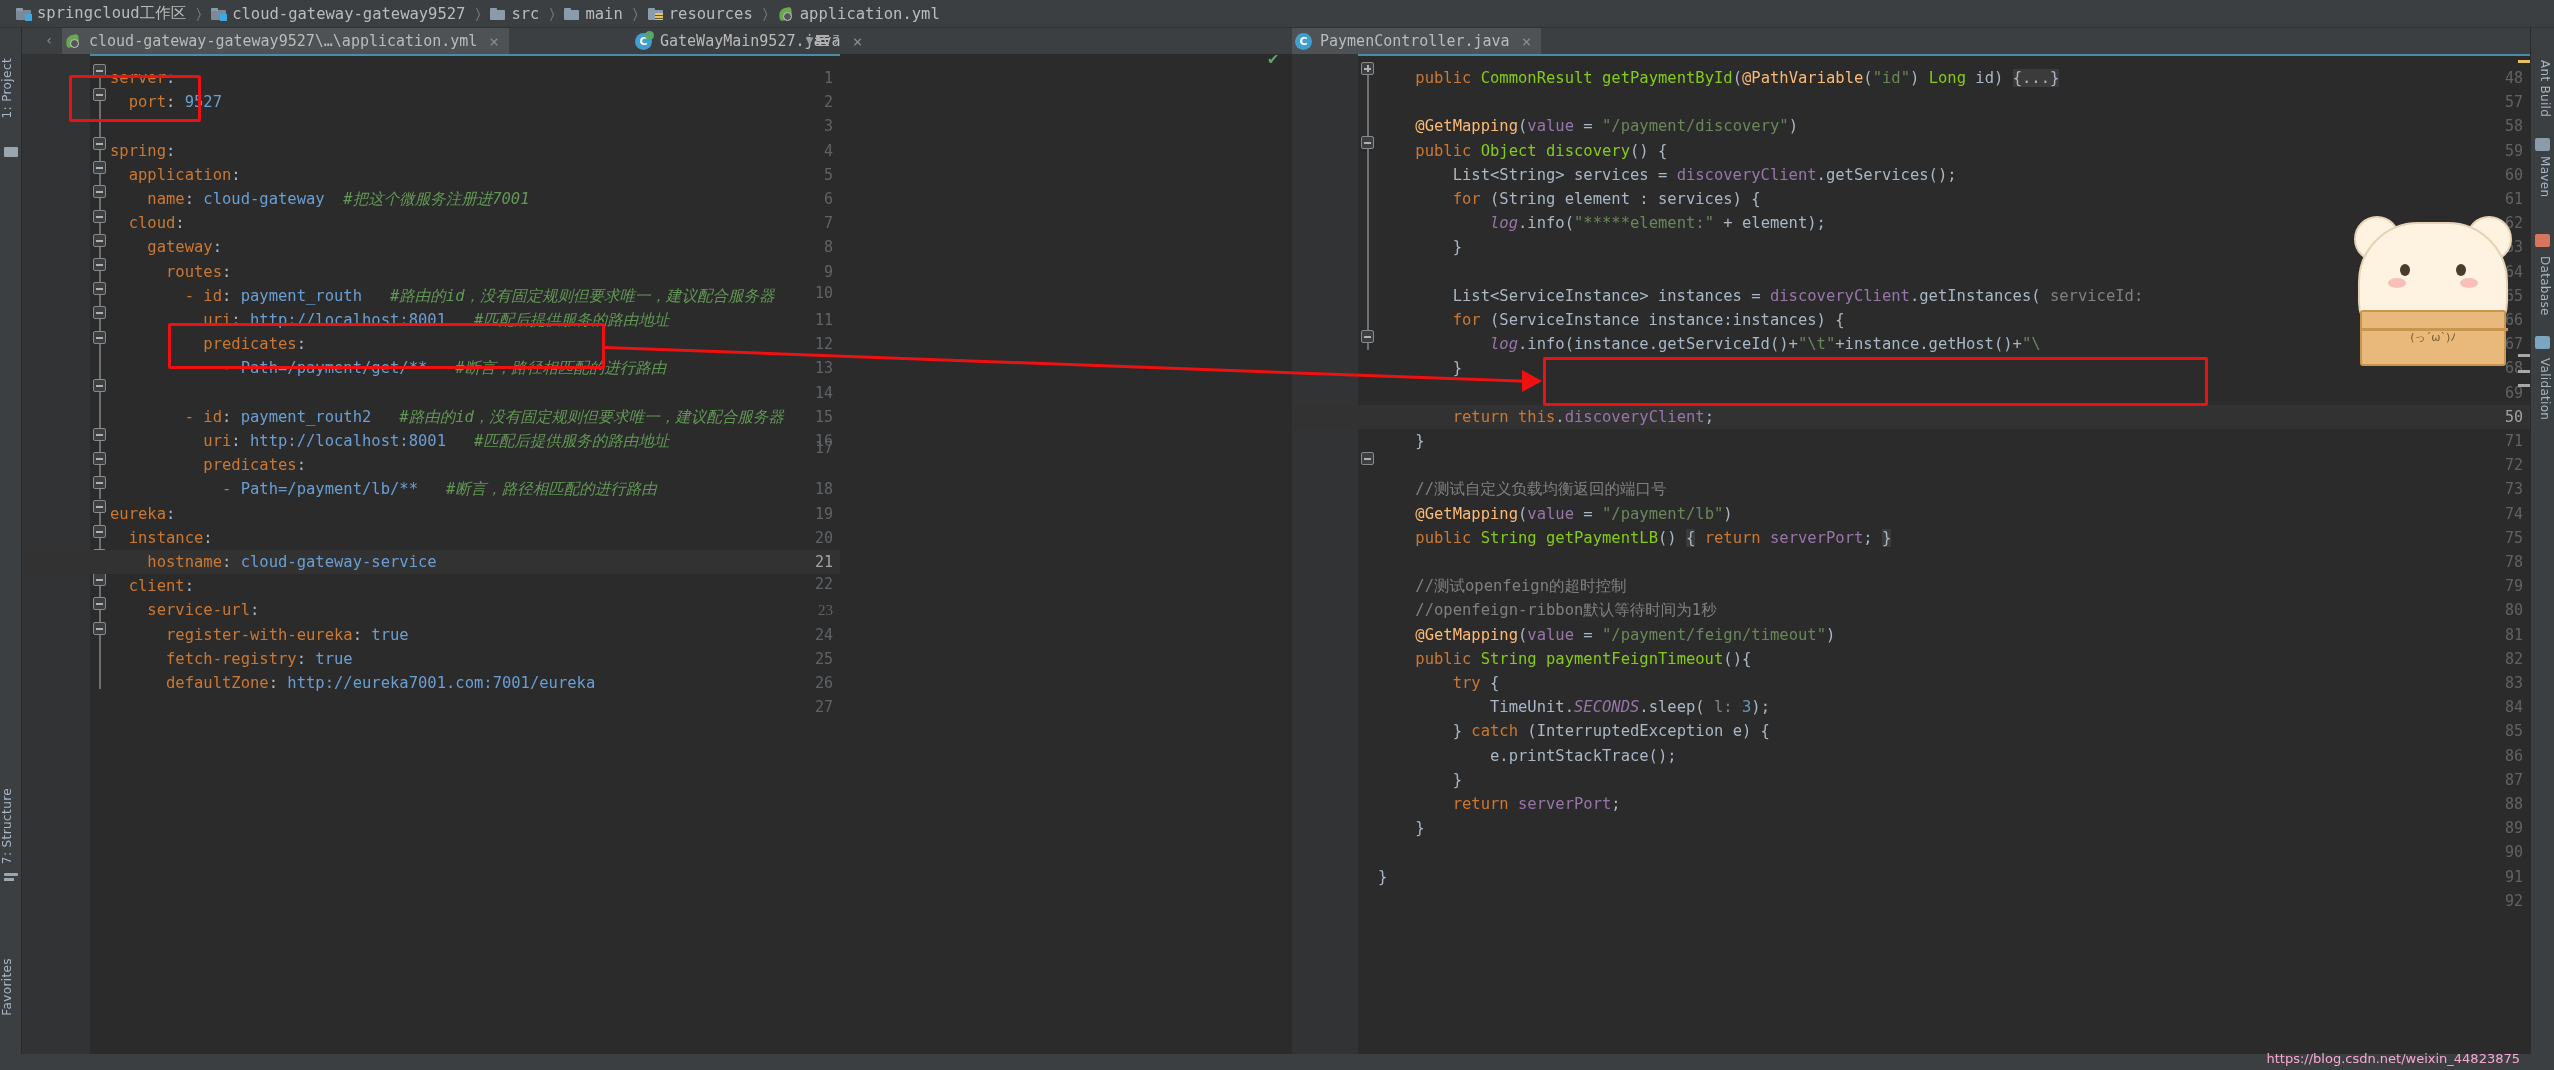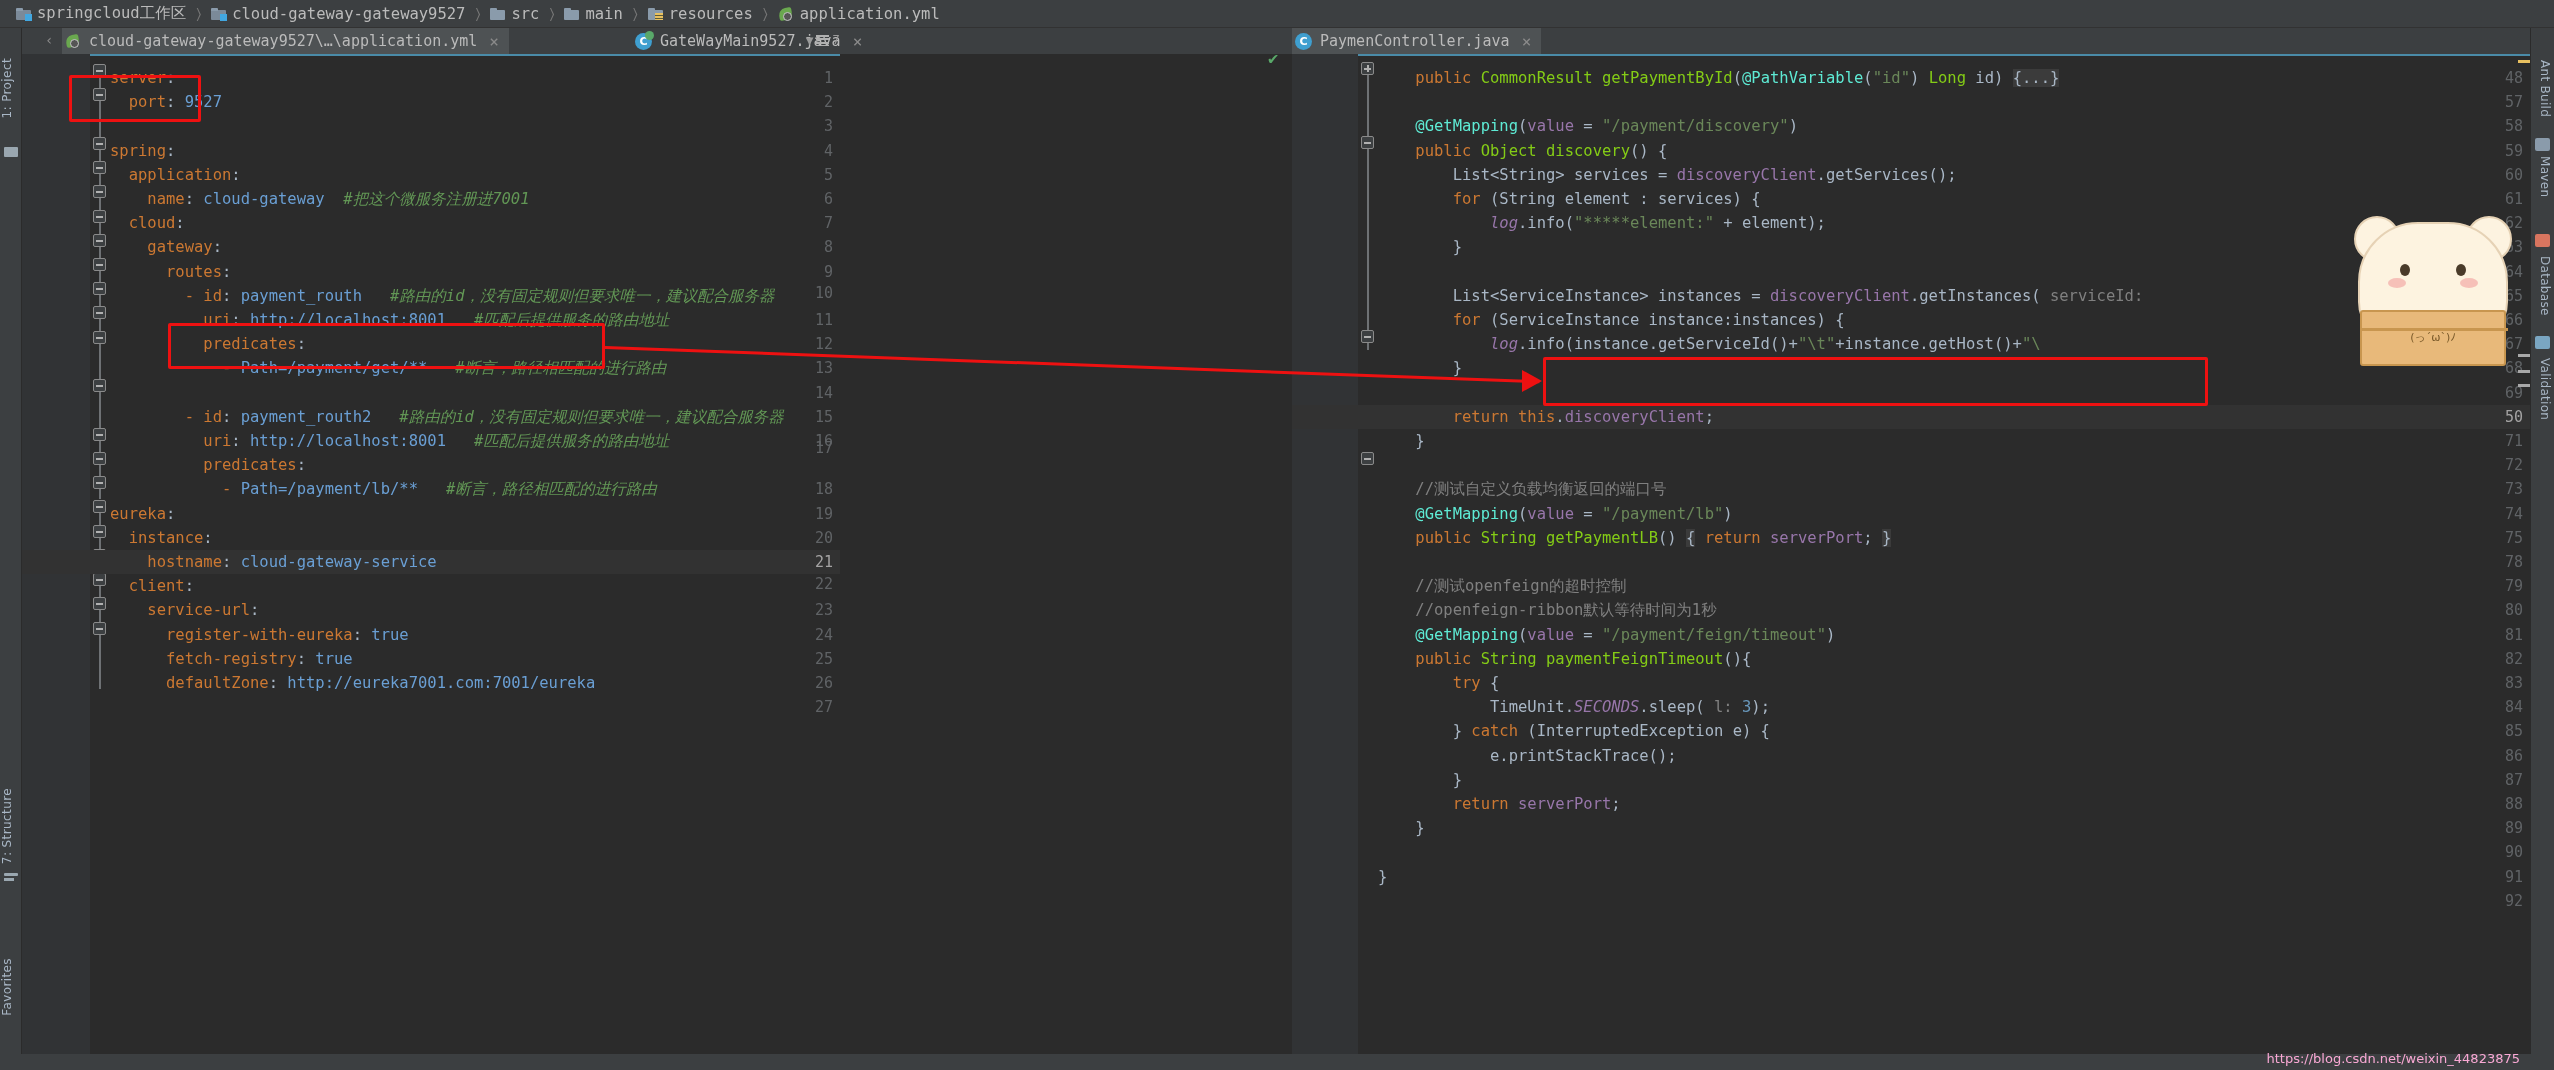--- a/index.html
+++ b/index.html
@@ -156,21 +156,21 @@
   
   .y-key   { color: #cc7832; }
   .y-val   { color: #6a9fd4; }
   .y-com   { color: #629755; font-style: italic; }
   .y-dash  { color: #cc7832; }
   .y-txt   { color: #a9b7c6; }
 
   
   .j-kw   { color: #cc7832; }
   .j-type { color: #84cc16; }
-  .j-ann  { color: #5eead4; }
+  .j-ann  { color: #fdba74; }
   .j-str  { color: #6a8759; }
   .j-com  { color: #808080; }
   .j-fld  { color: #9876aa; }
   .j-num  { color: #6897bb; }
   .j-stat { color: #9876aa; font-style: italic; }
   .j-hint { color: #808080; }
   .j-plain{ color: #a9b7c6; }
   .j-fold { background:#3b3b3b; color:#a9b7c6; }
 
   .curline { position:absolute; left:0; height:24.2px; background:#323232; }
@@ -352,21 +352,21 @@
         <div class="lineno" style="top: 302.4px; width: 68px;">13</div>
         <div class="lineno" style="top: 326.6px; width: 68px;">14</div>
         <div class="lineno" style="top: 350.8px; width: 68px;">15</div>
         <div class="lineno" style="top: 375px; width: 68px;">16</div>
         <div class="lineno" style="top: 382px; width: 68px;">17</div>
         <div class="lineno" style="top: 423.4px; width: 68px;">18</div>
         <div class="lineno" style="top: 447.6px; width: 68px;">19</div>
         <div class="lineno" style="top: 471.8px; width: 68px;">20</div>
         <div class="lineno cur" style="top: 496px; width: 68px;">21</div>
         <div class="lineno" style="top: 518px; width: 68px;">22</div>
-        <div class="lineno" style="top: 544.4px; width: 68px;">23</div>
+        <div class="lineno" style="top: 544.4px; width: 68px; font-family: Liberation Serif, serif;">23</div>
         <div class="lineno" style="top: 568.6px; width: 68px;">24</div>
         <div class="lineno" style="top: 592.8px; width: 68px;">25</div>
         <div class="lineno" style="top: 617px; width: 68px;">26</div>
         <div class="lineno" style="top: 641.2px; width: 68px;">27</div>
       </div>
     <div class="code left" id="yamlCode"><div class="ln" style="position: absolute; top: 12px;"><span class="y-key">server</span><span class="y-txt">:</span></div><div class="ln" style="position: absolute; top: 36.2px;"><span class="y-txt">  </span><span class="y-key">port</span><span class="y-txt">: </span><span class="y-val">9527</span></div><div class="ln" style="position: absolute; top: 60.4px;"></div><div class="ln" style="position: absolute; top: 84.6px;"><span class="y-key">spring</span><span class="y-txt">:</span></div><div class="ln" style="position: absolute; top: 108.8px;"><span class="y-txt">  </span><span class="y-key">application</span><span class="y-txt">:</span></div><div class="ln" style="position: absolute; top: 133px;"><span class="y-txt">    </span><span class="y-key">name</span><span class="y-txt">: </span><span class="y-val">cloud-gateway</span><span class="y-txt">  </span><span class="y-com">#把这个微服务注册进7001</span></div><div class="ln" style="position: absolute; top: 157.2px;"><span class="y-txt">  </span><span class="y-key">cloud</span><span class="y-txt">:</span></div><div class="ln" style="position: absolute; top: 181.4px;"><span class="y-txt">    </span><span class="y-key">gateway</span><span class="y-txt">:</span></div><div class="ln" style="position: absolute; top: 205.6px;"><span class="y-txt">      </span><span class="y-key">routes</span><span class="y-txt">:</span></div><div class="ln" style="position: absolute; top: 229.8px;"><span class="y-dash">        - </span><span class="y-key">id</span><span class="y-txt">: </span><span class="y-val">payment_routh</span><span class="y-txt">   </span><span class="y-com">#路由的id，没有固定规则但要求唯一，建议配合服务器</span></div><div class="ln" style="position: absolute; top: 254px;"><span class="y-txt">          </span><span class="y-key">uri</span><span class="y-txt">: </span><span class="y-val">http://localhost:8001</span><span class="y-txt">   </span><span class="y-com">#匹配后提供服务的路由地址</span></div><div class="ln" style="position: absolute; top: 278.2px;"><span class="y-txt">          </span><span class="y-key">predicates</span><span class="y-txt">:</span></div><div class="ln" style="position: absolute; top: 302.4px;"><span class="y-dash">            - </span><span class="y-val">Path=/payment/get/**</span><span class="y-txt">   </span><span class="y-com">#断言，路径相匹配的进行路由</span></div><div class="ln" style="position: absolute; top: 326.6px;"></div><div class="ln" style="position: absolute; top: 350.8px;"><span class="y-dash">        - </span><span class="y-key">id</span><span class="y-txt">: </span><span class="y-val">payment_routh2</span><span class="y-txt">   </span><span class="y-com">#路由的id，没有固定规则但要求唯一，建议配合服务器</span></div><div class="ln" style="position: absolute; top: 375px;"><span class="y-txt">          </span><span class="y-key">uri</span><span class="y-txt">: </span><span class="y-val">http://localhost:8001</span><span class="y-txt">   </span><span class="y-com">#匹配后提供服务的路由地址</span></div><div class="ln" style="position: absolute; top: 399.2px;"><span class="y-txt">          </span><span class="y-key">predicates</span><span class="y-txt">:</span></div><div class="ln" style="position: absolute; top: 423.4px;"><span class="y-dash">            - </span><span class="y-val">Path=/payment/lb/**</span><span class="y-txt">   </span><span class="y-com">#断言，路径相匹配的进行路由</span></div><div class="ln" style="position: absolute; top: 447.6px;"><span class="y-key">eureka</span><span class="y-txt">:</span></div><div class="ln" style="position: absolute; top: 471.8px;"><span class="y-txt">  </span><span class="y-key">instance</span><span class="y-txt">:</span></div><div class="ln" style="position: absolute; top: 496px;"><span class="y-txt">    </span><span class="y-key">hostname</span><span class="y-txt">: </span><span class="y-val">cloud-gateway-service</span></div><div class="ln" style="position: absolute; top: 520.2px;"><span class="y-txt">  </span><span class="y-key">client</span><span class="y-txt">:</span></div><div class="ln" style="position: absolute; top: 544.4px;"><span class="y-txt">    </span><span class="y-key">service-url</span><span class="y-txt">:</span></div><div class="ln" style="position: absolute; top: 568.6px;"><span class="y-txt">      </span><span class="y-key">register-with-eureka</span><span class="y-txt">: </span><span class="y-val">true</span></div><div class="ln" style="position: absolute; top: 592.8px;"><span class="y-txt">      </span><span class="y-key">fetch-registry</span><span class="y-txt">: </span><span class="y-val">true</span></div><div class="ln" style="position: absolute; top: 617px;"><span class="y-txt">      </span><span class="y-key">defaultZone</span><span class="y-txt">: </span><span class="y-val">http://eureka7001.com:7001/eureka</span></div><div class="ln" style="position: absolute; top: 641.2px;"></div></div>
   </div>
 
   <div class="editor right">
     <div class="topline" style="width:1238px;"></div>

